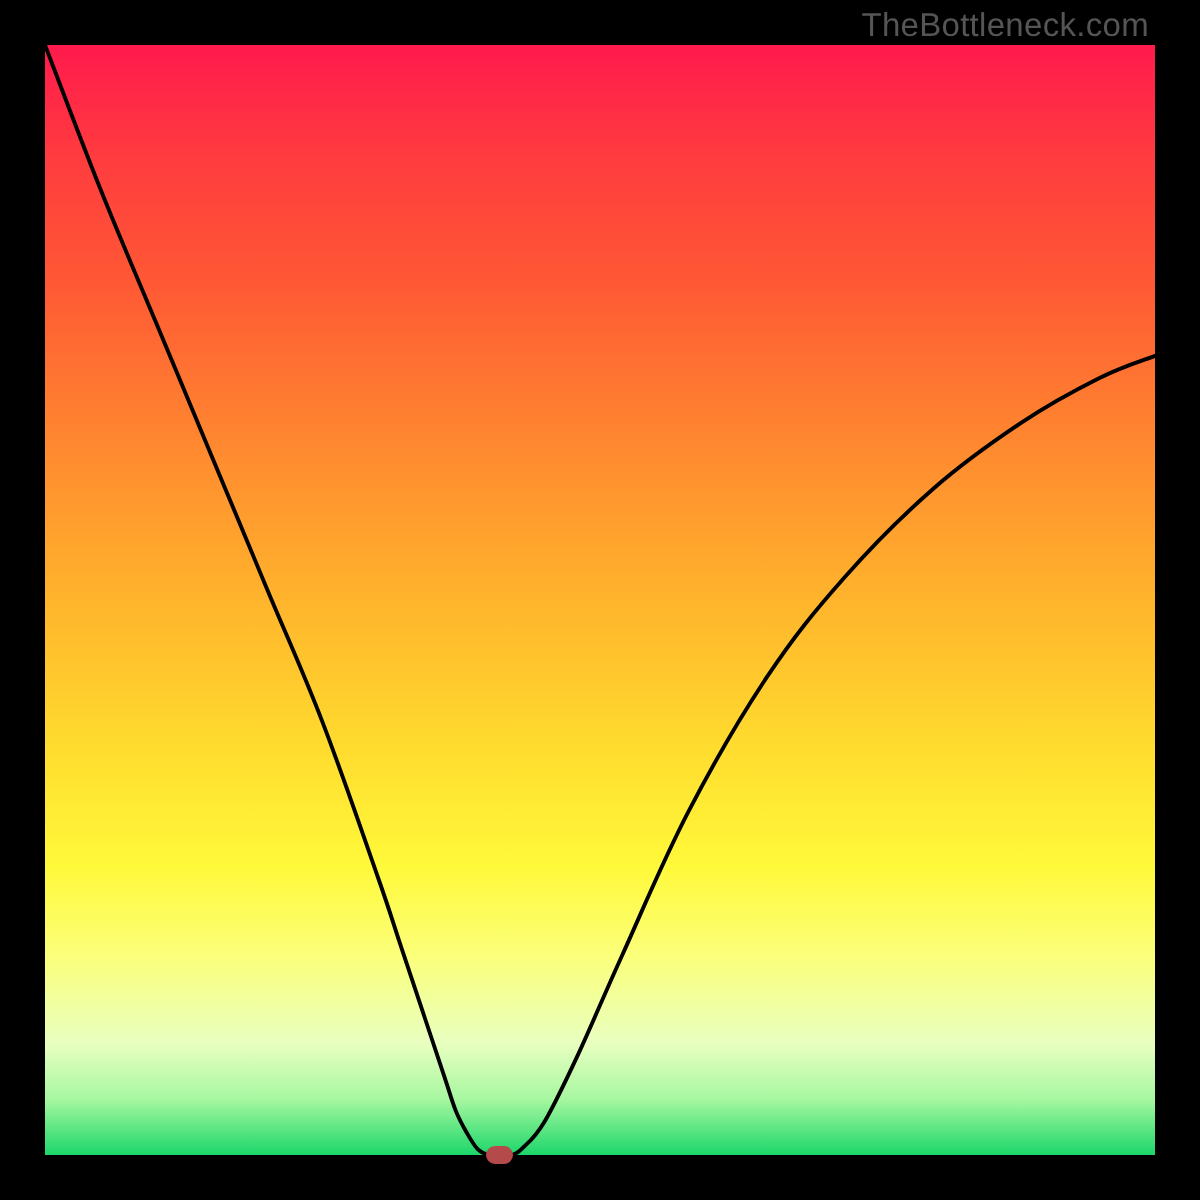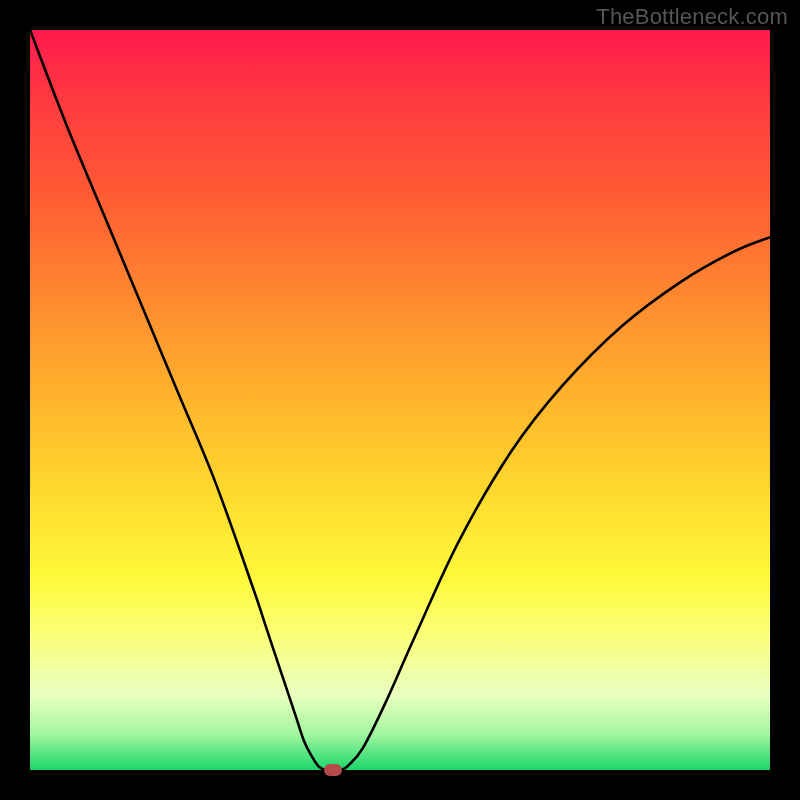--- a/index.html
+++ b/index.html
@@ -13,21 +13,21 @@
   }
   .outer {
     width: 800px;
     height: 800px;
     background: #000;
     position: relative;
   }
   .watermark {
     position: absolute;
     top: 4px;
-    right: 12px;
+    right: 34px;
     color: #555;
     font-size: 22px;
     font-weight: 500;
     letter-spacing: 0.2px;
     user-select: none;
   }
   .plot-wrap {
     position: absolute;
     left: 30px;
     top: 30px;

